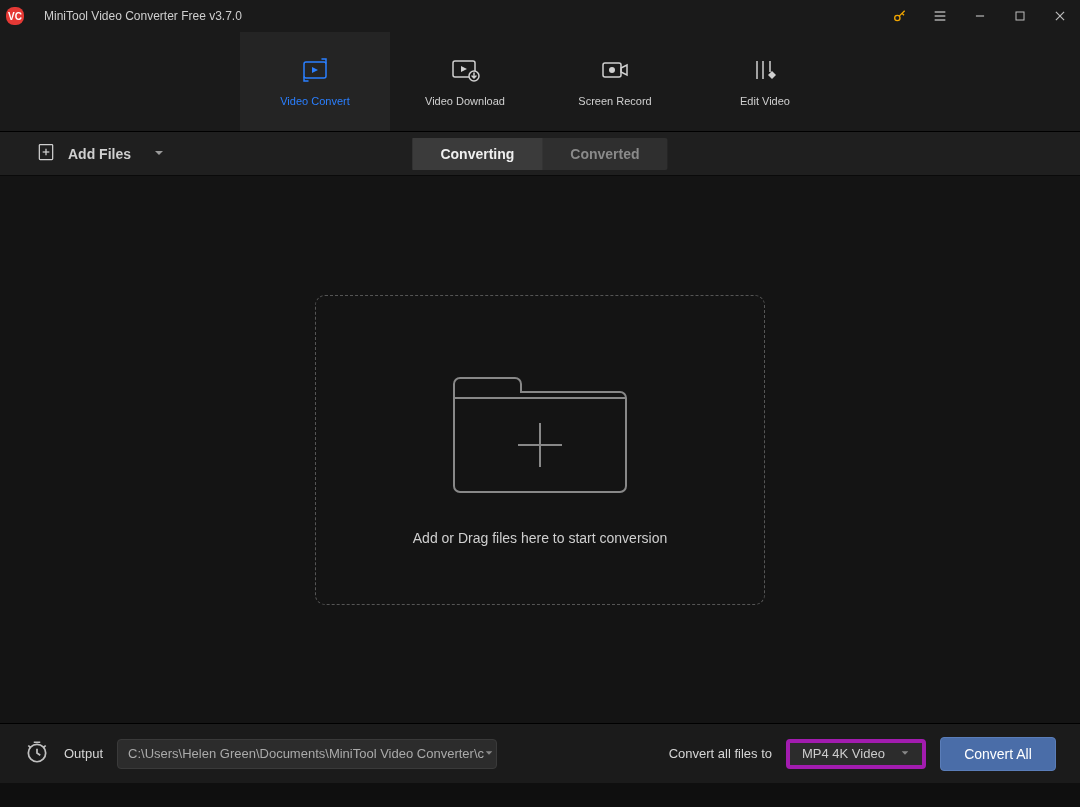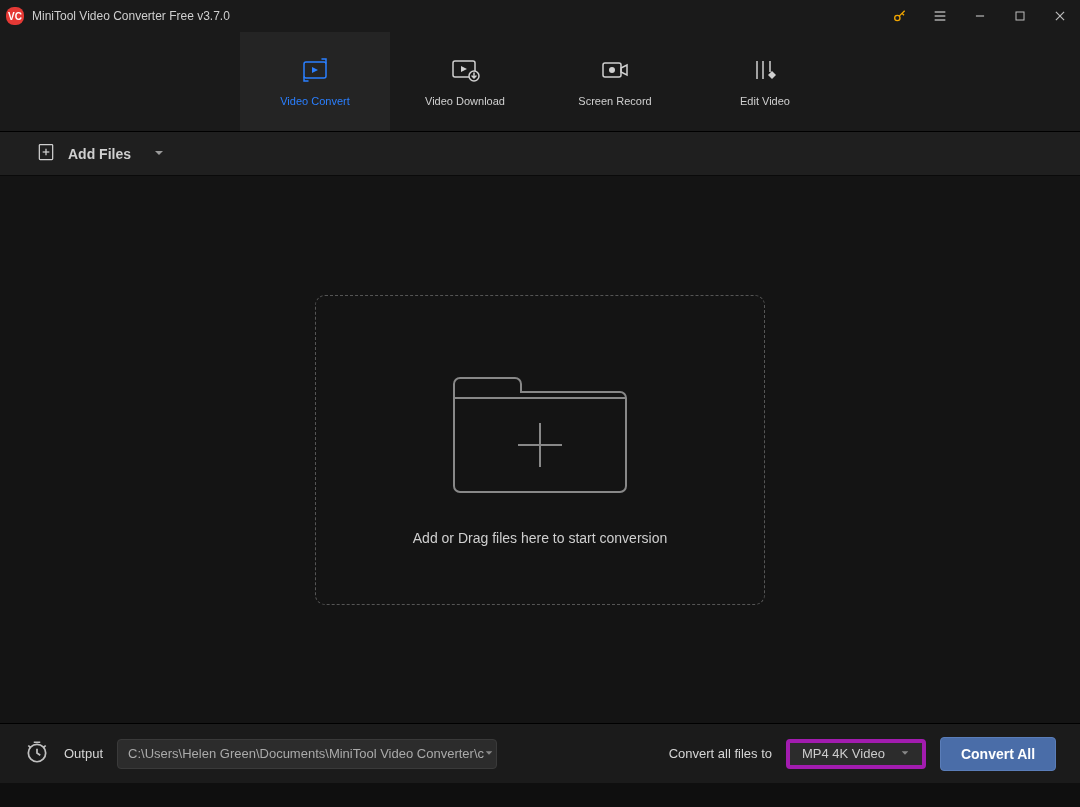--- a/index.html
+++ b/index.html
@@ -1,20 +1,20 @@
 <!DOCTYPE html>
 <html><head>
 <meta charset="utf-8">
 <style>
 * { margin: 0; padding: 0; box-sizing: border-box; font-family: "Segoe UI", Arial, sans-serif; }
 body { width: 1080px; height: 807px; background: #0f0f0f; color: #e0e0e0; overflow: hidden; }
 
 .titlebar { height: 32px; background: #1a1a1a; display: flex; align-items: center; padding-left: 6px; }
 .app-logo { width: 18px; height: 18px; background: #e53935; border-radius: 8px; display: flex; align-items: center; justify-content: center; font-size: 10px; font-weight: bold; color: #fff; }
-.app-title { font-size: 12px; color: #cfcfcf; margin-left: 8px; }
+.app-title { font-size: 12px; color: #cfcfcf; margin-left: 20px; }
 .titlebar-spacer { flex: 1; }
 .titlebar-btn { width: 40px; height: 32px; display: flex; align-items: center; justify-content: center; color: #bdbdbd; cursor: pointer; }
 .key-icon { color: #f0a500; }
 
 .navbar { height: 100px; background: #1a1a1a; display: flex; padding-left: 240px; border-bottom: 1px solid #000; }
 .nav-item { width: 150px; display: flex; flex-direction: column; align-items: center; justify-content: center; gap: 12px; cursor: pointer; color: #d0d0d0; font-size: 11px; }
 .nav-item.active { background: #242424; color: #2a7fff; }
 .nav-item.active .nav-label { color: #2a7fff; }
 .nav-icon { height: 26px; display: flex; align-items: center; justify-content: center; }
 
@@ -30,21 +30,21 @@
 .dropzone-text { font-size: 14px; color: #cfcfcf; }
 
 .bottombar { height: 60px; background: #1b1b1b; display: flex; align-items: center; padding: 0 24px; gap: 14px; border-top: 1px solid #000; }
 .output-label { font-size: 13px; color: #d5d5d5; }
 .path-select { width: 380px; height: 30px; background: #2c2c2c; border: 1px solid #3a3a3a; border-radius: 4px; display: flex; align-items: center; padding: 0 10px; font-size: 13px; color: #aaa; cursor: pointer; overflow: hidden; white-space: nowrap; }
 .path-select .chev { margin-left: auto; }
 .bottombar-spacer { flex: 1; }
 .convert-label { font-size: 13px; color: #d5d5d5; }
 .format-select { width: 140px; height: 30px; background: #2c2c2c; border: 4px solid #a21caf; border-radius: 4px; display: flex; align-items: center; padding: 0 12px; font-size: 13px; color: #ccc; cursor: pointer; }
 .format-select .chev { margin-left: auto; }
-.convert-all-btn { width: 116px; height: 34px; background: #4a6da8; border: 1px solid #5a7db8; border-radius: 4px; display: flex; align-items: center; justify-content: center; font-size: 14px; font-weight: 700; color: #fff; cursor: pointer; }
+.convert-all-btn { width: 116px; height: 34px; background: #4a6da8; border: 1px solid #5a7db8; border-radius: 4px; display: flex; align-items: center; justify-content: center; font-size: 14px; font-weight: 400; color: #fff; cursor: pointer; }
 </style>
 </head>
 <body>
 
 <div class="titlebar">
   <div class="app-logo">VC</div>
   <div class="app-title">MiniTool Video Converter Free v3.7.0</div>
   <div class="titlebar-spacer"></div>
   <div class="titlebar-btn key-icon">
     <svg width="16" height="16" viewBox="0 0 24 24" fill="none" stroke="currentColor" stroke-width="2">
@@ -130,20 +130,24 @@
           <line x1="8" y1="12" x2="16" y2="12"></line>
         </svg>
     </span>
     <span>Add Files</span>
     <span class="add-files-chevron">
       <svg width="12" height="12" viewBox="0 0 24 24" fill="#9a9a9a">
           <polygon points="4,8 20,8 12,16"></polygon>
         </svg>
     </span>
   </div>
+  <div class="tab-group">
+    <div class="tab active">Converting</div>
+    <div class="tab">Converted</div>
+  </div>
 </div>
 
 <div class="workspace">
   <div class="dropzone">
     <span>
       <svg width="180" height="145" viewBox="0 0 180 145" fill="none" stroke="#888" stroke-width="2">
         <path d="M10 25 h55 a6 6 0 0 1 6 6 v8 h99 a6 6 0 0 1 6 6 v88 a6 6 0 0 1 -6 6 H10 a6 6 0 0 1 -6 -6 V31 a6 6 0 0 1 6 -6 z"></path>
         <line x1="4" y1="45" x2="176" y2="45"></line>
         <line x1="90" y1="70" x2="90" y2="114"></line>
         <line x1="68" y1="92" x2="112" y2="92"></line>

